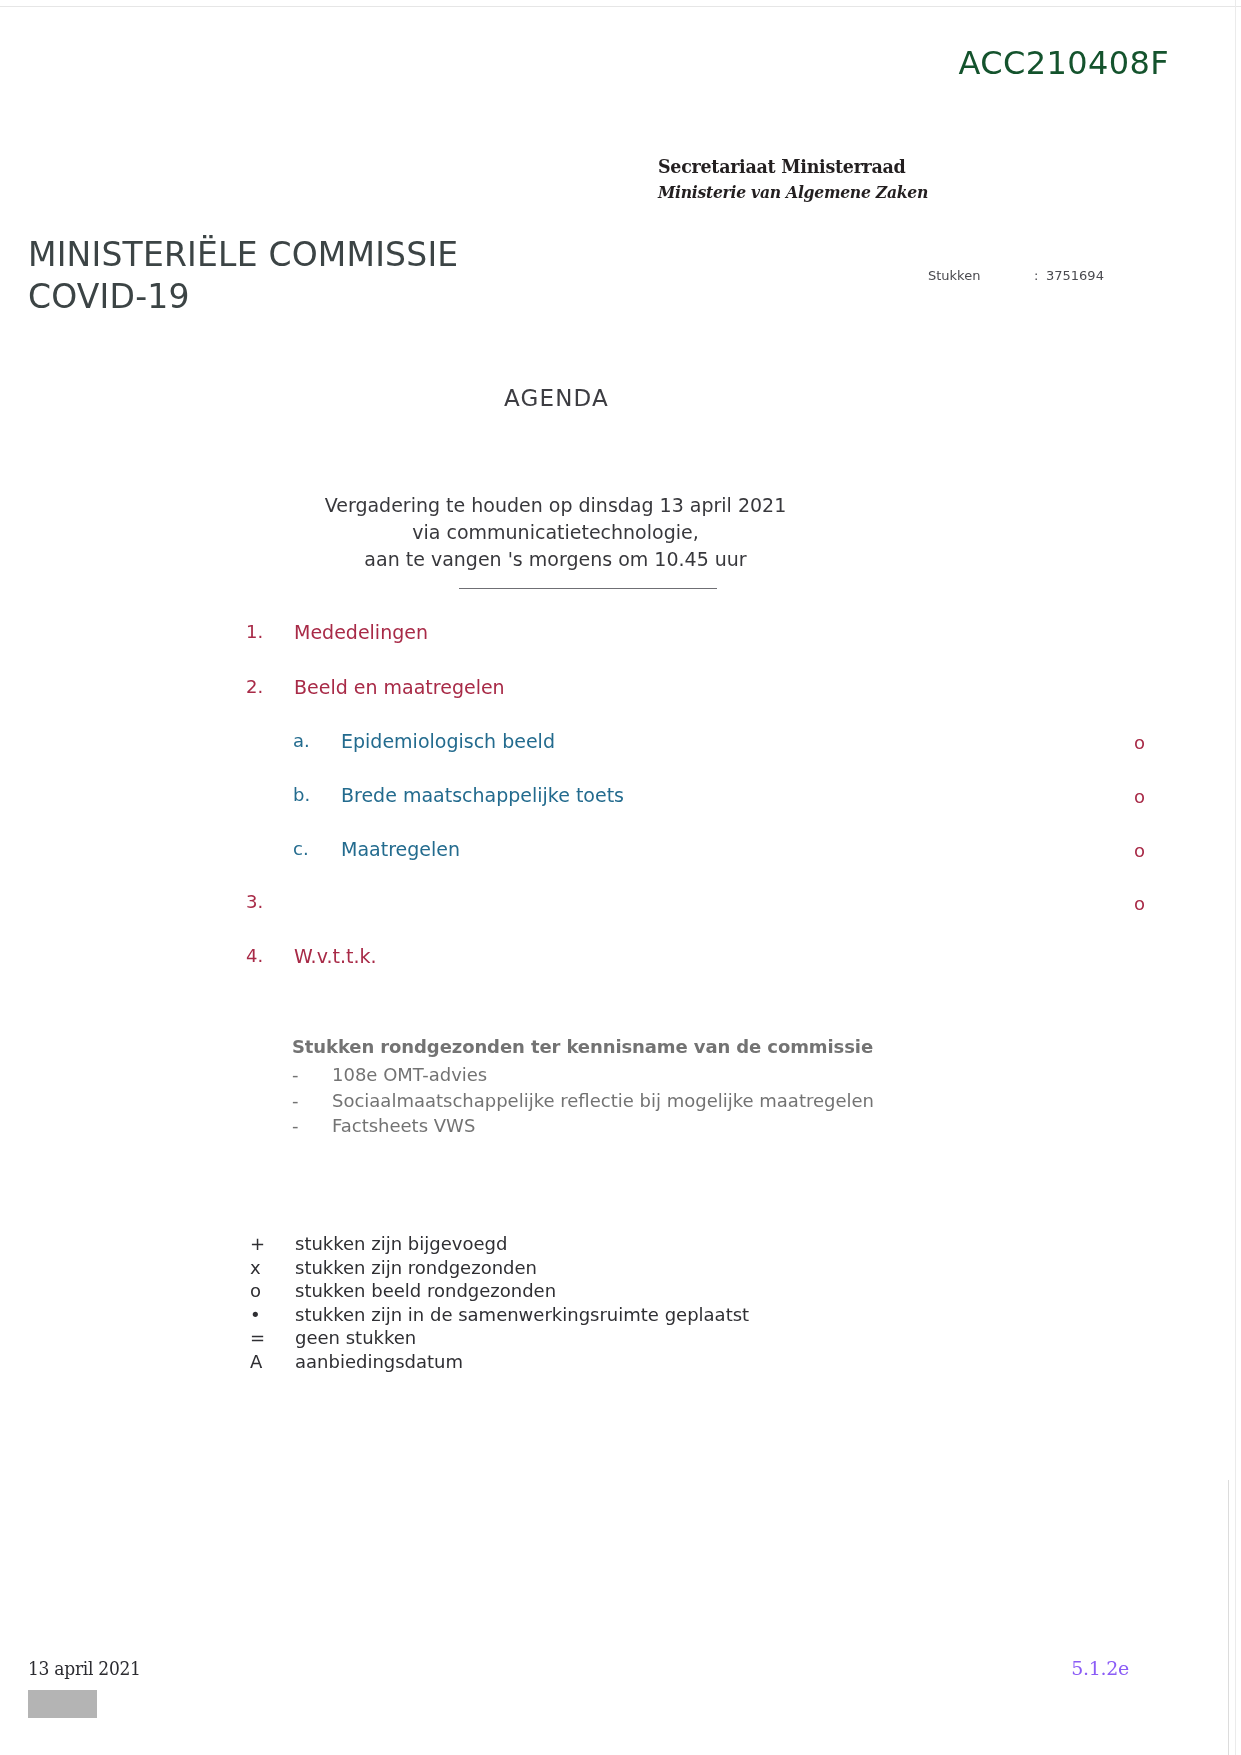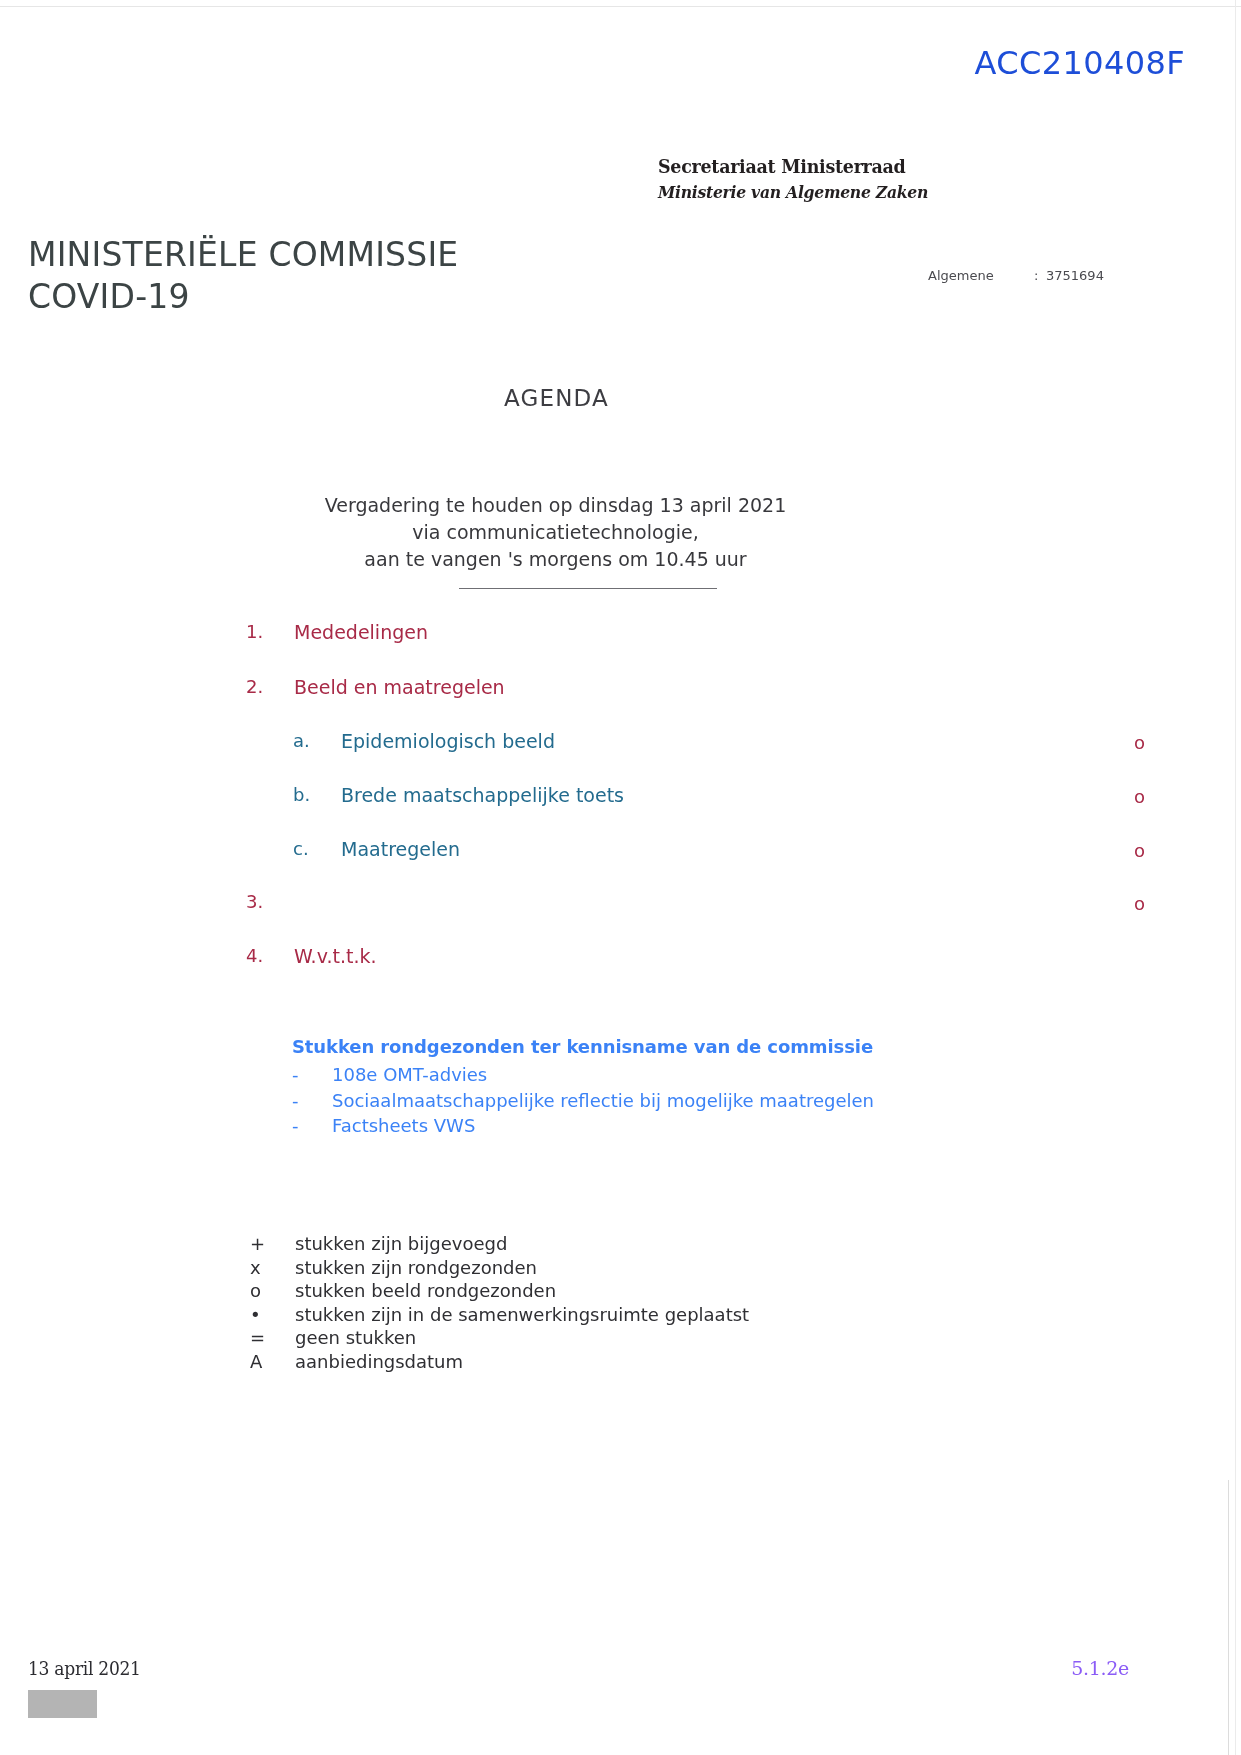--- a/index.html
+++ b/index.html
@@ -36,23 +36,23 @@
     position: absolute;
     top: 1480px; bottom: 0;
     right: 12px;
     width: 1px;
     background: #dcdcdc;
   }
 
   .doc-code {
     position: absolute;
     top: 44px;
-    right: 56px;
+    right: 72px;
     font-size: 32px;
-    color: #1d4ed8;
+    color: #14532d;
     letter-spacing: 0.4px;
     font-family: "DejaVu Sans", sans-serif;
   }
 
   .letterhead {
     position: absolute;
     top: 154px;
     left: 658px;
     color: #231f20;
     font-family: "DejaVu Serif", serif;
@@ -193,21 +193,21 @@
     color: #a82a47;
   }
   .lvl1 .marker {
     color: #a82a47;
   }
 
   .stukken {
     position: absolute;
     top: 1036px;
     left: 292px;
-    color: #3b82f6;
+    color: #737373;
   }
   .stukken-title {
     font-size: 18px;
     font-weight: bold;
     letter-spacing: -0.1px;
     margin-bottom: 5px;
   }
   .stukken ul {
     list-style: none;
     margin: 0;
@@ -277,21 +277,21 @@
   <div class="scan-edge-right2"></div>
 
   <div class="doc-code">ACC210408F</div>
 
   <div class="letterhead">
     <div class="lh-1">Secretariaat Ministerraad</div>
     <div class="lh-2">Ministerie van Algemene Zaken</div>
   </div>
 
   <div class="kenmerk">
-    <span class="k-label">Algemene</span><span class="k-sep">:</span><span>3751694</span>
+    <span class="k-label">Stukken</span><span class="k-sep">:</span><span>3751694</span>
   </div>
 
   <div class="main-title">MINISTERIËLE COMMISSIE
 COVID-19</div>
 
   <div class="agenda-heading">
     <span class="inner">AGENDA</span>
   </div>
 
   <div class="meeting-block">

